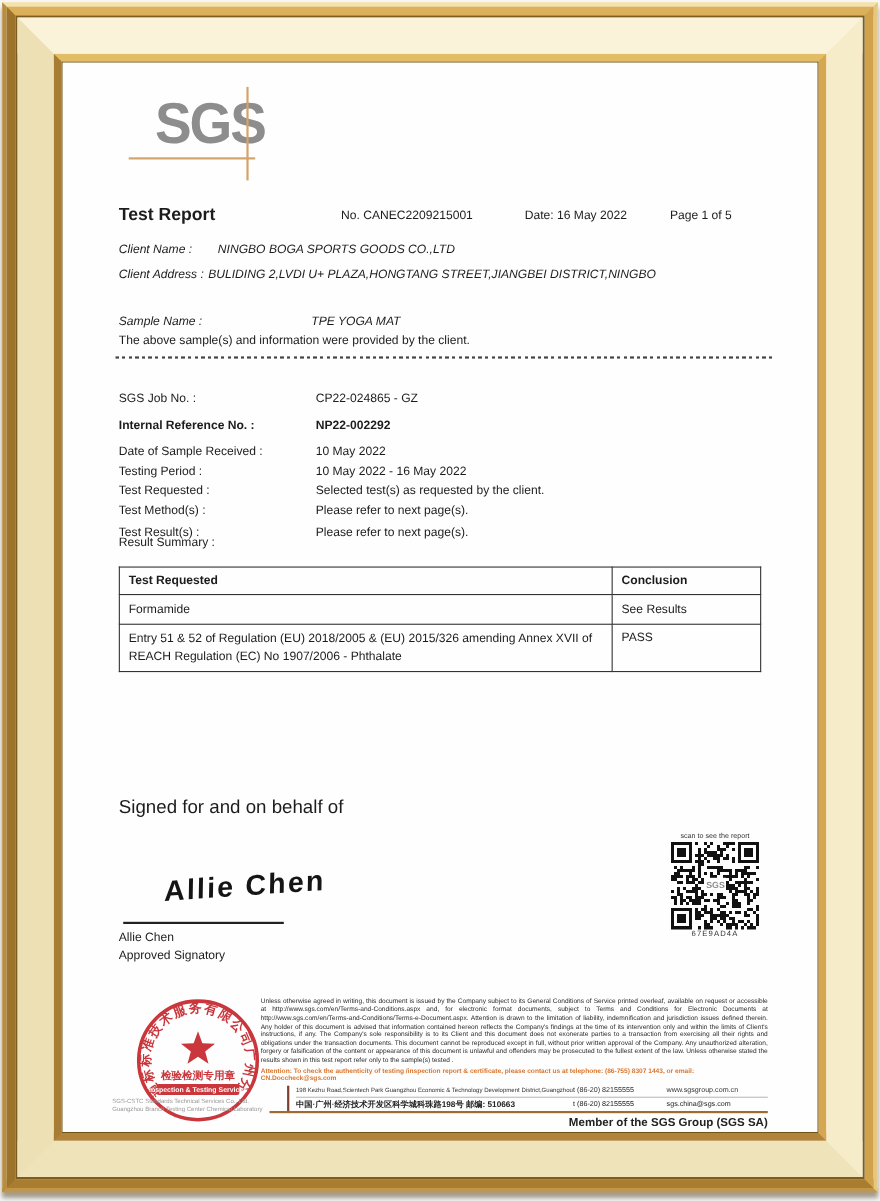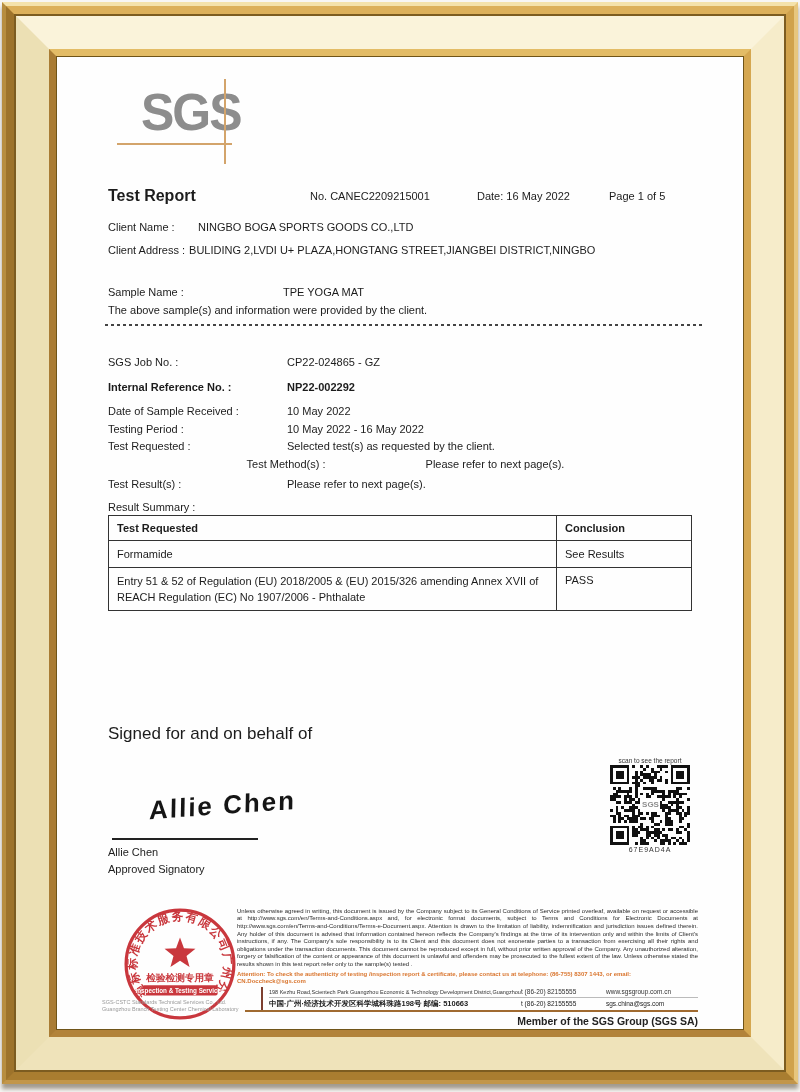--- a/index.html
+++ b/index.html
@@ -25,21 +25,21 @@
   .paper{position:absolute;inset:55px;background:#fefefe;overflow:hidden;}
   .abs{position:absolute;}
   
   .logo-text{font-size:50px;font-weight:bold;color:#8d8d8d;letter-spacing:-2px;
     transform:scaleY(1.05);line-height:1;}
   .crop-h{position:absolute;background:#d3a46b;height:2px;}
   .crop-v{position:absolute;background:#d3a46b;width:2px;}
   
   .title{font-size:16px;font-weight:bold;}
   .hmeta{font-size:11px;}
-  .row-lv{display:flex;font-size:11px;line-height:15px;margin-bottom:8px;}
+  .row-lv{display:flex;font-size:11px;line-height:15px;margin-bottom:8px;font-style:italic;}
   .job-row{display:flex;font-size:11px;line-height:14px;margin-bottom:7px;}
   .job-label{width:179px;flex:none;}
   .dotted{height:2px;background:repeating-linear-gradient(90deg,#444 0 3px,transparent 3px 6px);}
   
   .sum-label{font-size:11px;}
   table.summary{border-collapse:collapse;width:584px;font-size:11px;}
   table.summary th,table.summary td{border:1px solid #333;padding:4px 8px;vertical-align:middle;}
   table.summary th{text-align:left;font-weight:bold;height:16px;}
   .col-conc{width:118px;text-align:left;}
   
@@ -136,31 +136,31 @@
         <span>10 May 2022</span>
       </div>
       <div class="job-row" style="margin-bottom:3px;">
         <span class="job-label">Testing Period :</span>
         <span>10 May 2022 - 16 May 2022</span>
       </div>
       <div class="job-row" style="margin-bottom:4px;">
         <span class="job-label">Test Requested :</span>
         <span>Selected test(s) as requested by the client.</span>
       </div>
-      <div class="job-row" style="margin-bottom:6px;justify-content:center;">
+      <div class="job-row" style="margin-bottom:6px;">
         <span class="job-label">Test Method(s) :</span>
         <span>Please refer to next page(s).</span>
       </div>
       <div class="job-row">
         <span class="job-label">Test Result(s) :</span>
         <span>Please refer to next page(s).</span>
       </div>
     </div>
 
-    <div class="abs sum-label" style="left:51px;top:444px;">Result Summary :</div>
+    <div class="abs sum-label" style="left:51px;top:430px;">Result Summary :</div>
     <table class="summary abs" style="left:51px;top:458px;">
       <tbody>
           <tr>
         <th>Test Requested</th>
         <th class="col-conc">Conclusion</th>
       </tr>
       <tr>
         <td style="height:18px;">Formamide</td>
         <td class="col-conc">See Results</td>
       </tr>

